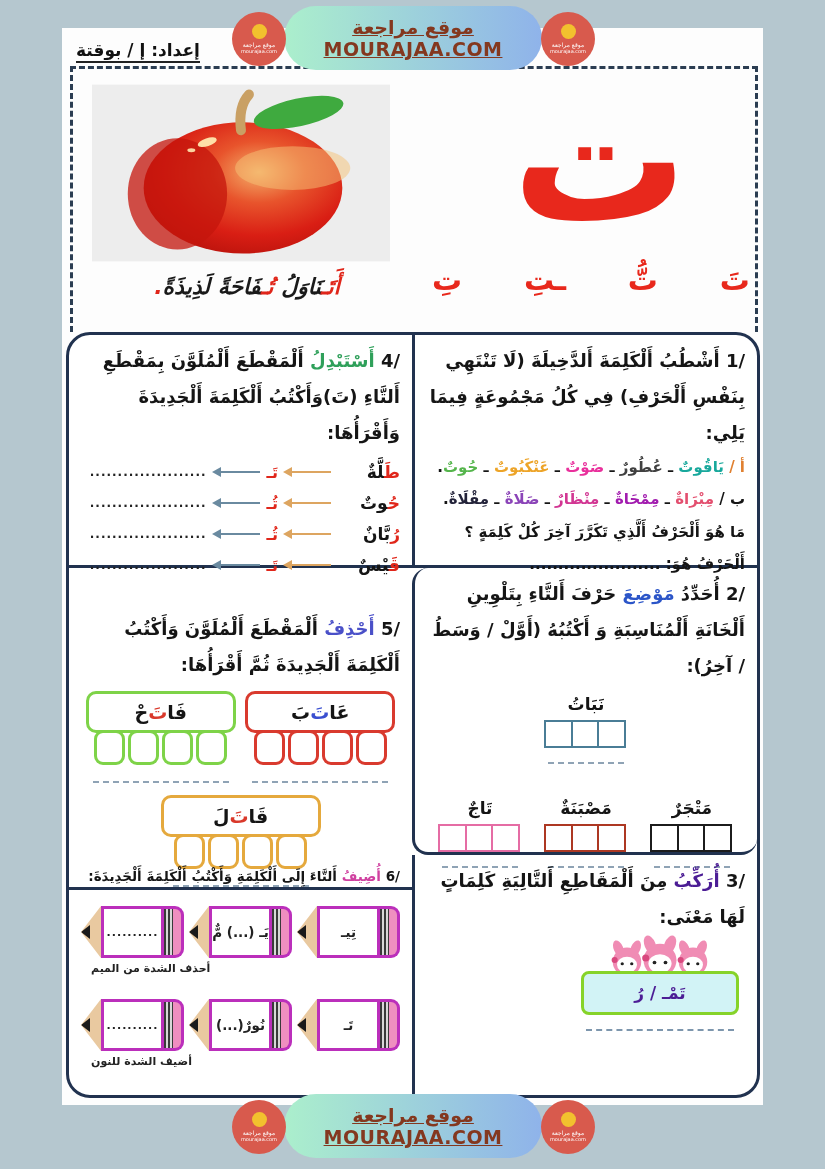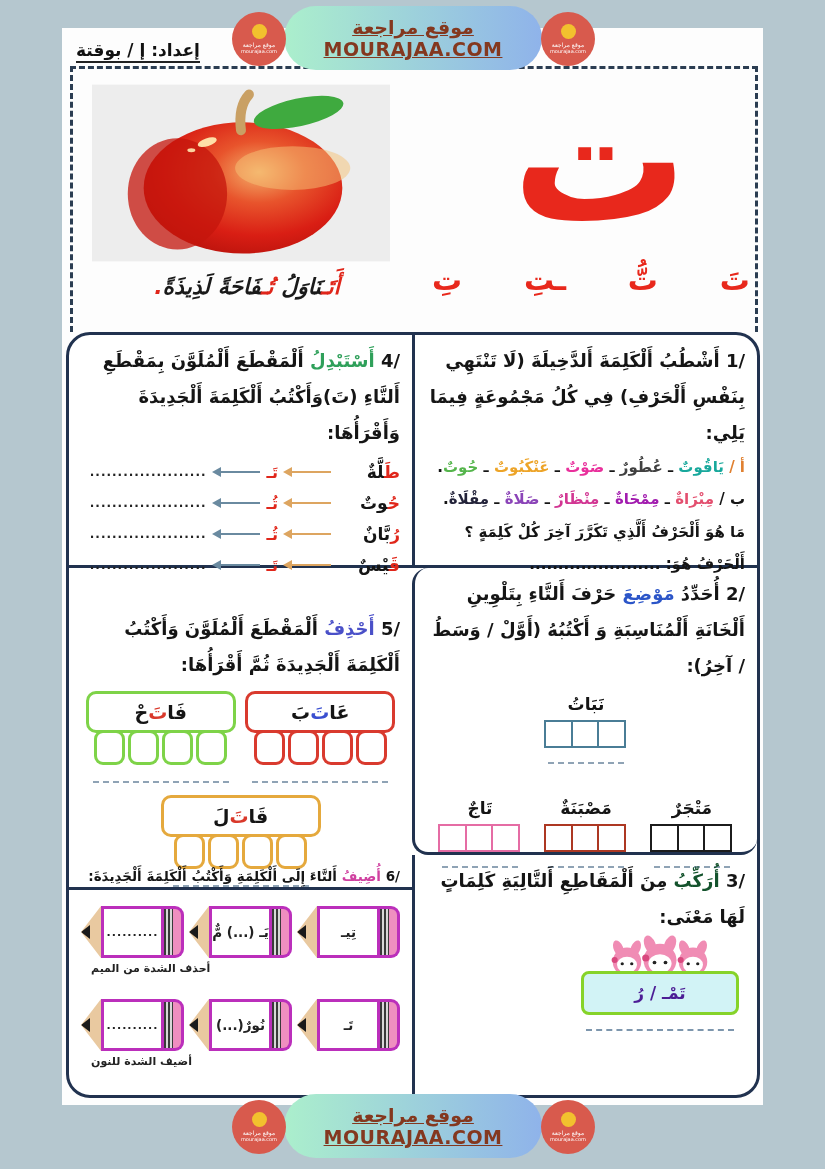--- a/index.html
+++ b/index.html
@@ -359,21 +359,21 @@
                 <span></span>
                 <span></span>
               </div>
           </div>
           <div class="ex5-dash"></div>
         </div>
       </div>
     </div>
 
     <div class="cell c-ex3">
-      <div class="title"><span class="num">3/</span> <span style="color: #14532d;">أُرَكِّبُ</span><span> مِنَ أَلْمَقَاطِعِ أَلتَّالِيَةِ كَلِمَاتٍ لَهَا مَعْنَى:</span></div>
+      <div class="title"><span class="num">3/</span> <span style="color: #4c1d95;">أُرَكِّبُ</span><span> مِنَ أَلْمَقَاطِعِ أَلتَّالِيَةِ كَلِمَاتٍ لَهَا مَعْنَى:</span></div>
       <div class="ex3-grid">
         <div class="ex3-block">
           <div class="chars">
             <svg>
                 <use href="#h-melody"></use>
               </svg>
               <svg class="mid">
                 <use href="#h-melody"></use>
               </svg>
               <svg>

